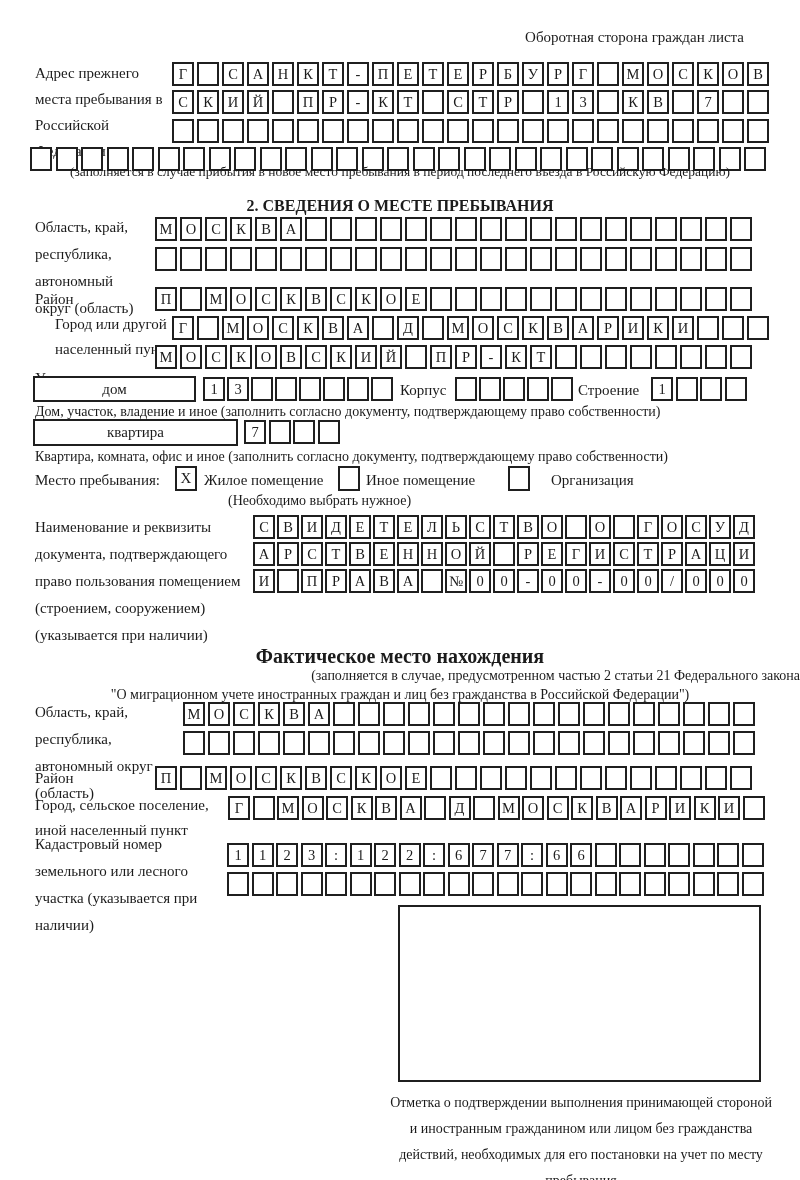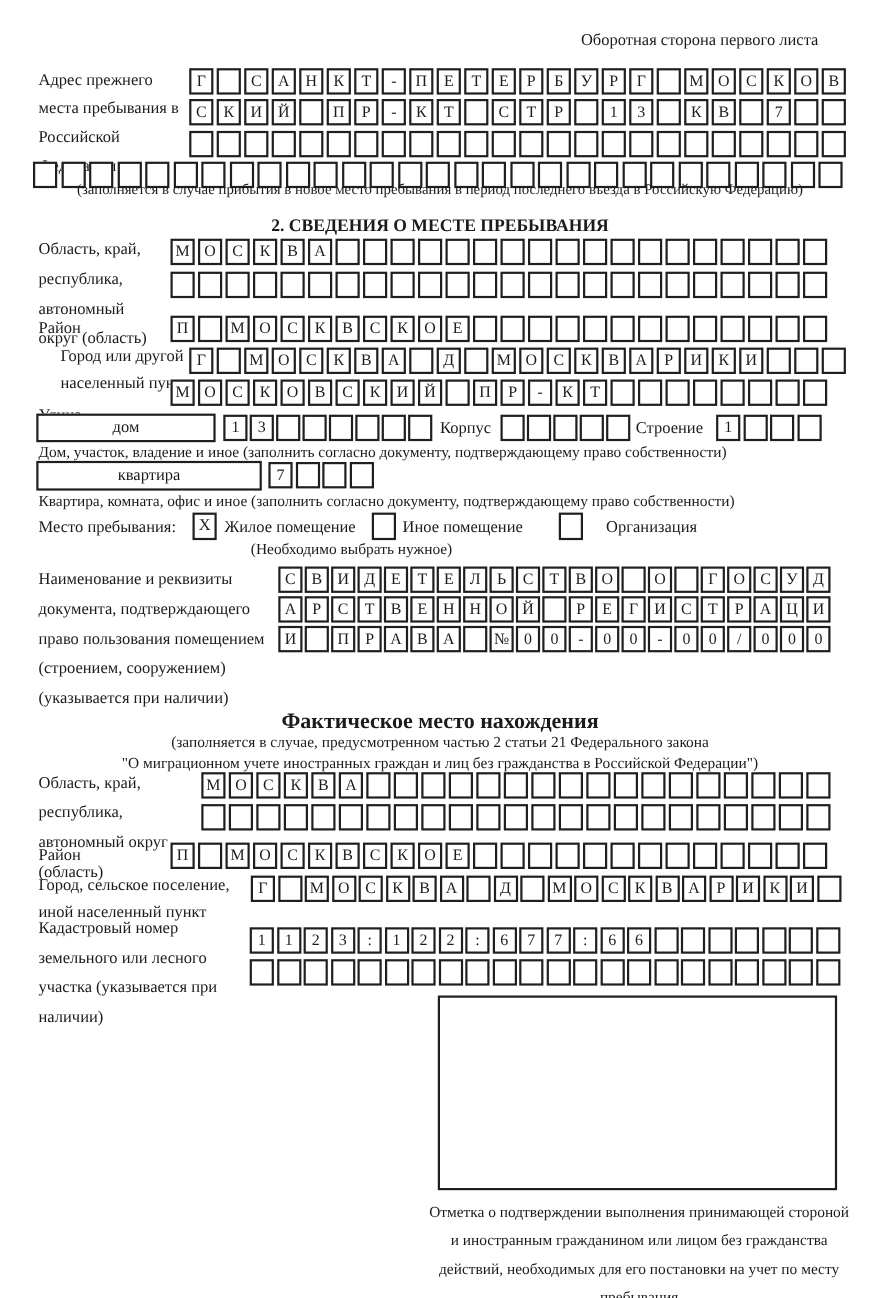--- a/index.html
+++ b/index.html
@@ -17,21 +17,21 @@
   .g35{gap:3.5px;} .g2{gap:2px;} .g25{gap:2.5px;}
   .fieldbox{position:absolute;box-sizing:border-box;border:2px solid #1f1f1f;
         display:flex;align-items:center;justify-content:center;font-size:15px;background:#fff;}
   .checkbox{position:absolute;box-sizing:border-box;width:22px;height:25px;border:2px solid #1f1f1f;
         display:flex;align-items:center;justify-content:center;font-size:15px;background:#fff;}
   .stamp{position:absolute;box-sizing:border-box;border:2px solid #1f1f1f;background:#fff;}
 </style>
 </head>
 <body>
 
-<div class="abs lbl" style="top:24px;right:56px;">Оборотная сторона первого листа</div>
+<div class="abs lbl" style="top:24px;right:56px;">Оборотная сторона граждан листа</div>
 
 <div class="abs lbl" style="left:35px;top:60px;width:140px;">Адрес прежнего места пребывания в Российской Федерации</div>
 <div class="cells" style="left:172px;top:62px;">
     <span class="cell">Г</span>
     <span class="cell"></span>
     <span class="cell">С</span>
     <span class="cell">А</span>
     <span class="cell">Н</span>
     <span class="cell">К</span>
     <span class="cell">Т</span>
@@ -389,21 +389,21 @@
     <span class="cell">-</span>
     <span class="cell">0</span>
     <span class="cell">0</span>
     <span class="cell">/</span>
     <span class="cell">0</span>
     <span class="cell">0</span>
     <span class="cell">0</span>
   </div>
 
 <div class="abs title center" style="top:645px;font-size:20px;">Фактическое место нахождения</div>
-<div class="abs note center" style="top:668px;font-size:14px;">(заполняется в случае, предусмотренном частью 2 статьи 21 Федерального закона</div>
+<div class="abs note center" style="top:668px;font-size:14px;text-align:right;">(заполняется в случае, предусмотренном частью 2 статьи 21 Федерального закона</div>
 <div class="abs note center" style="top:687px;font-size:14px;">"О миграционном учете иностранных граждан и лиц без гражданства в Российской Федерации")</div>
 
 <div class="abs lbl" style="left:35px;top:699px;width:142px;line-height:27px;">Область, край, республика, автономный округ (область)</div>
 <div class="cells" style="left:183px;top:702px;">
     <span class="cell">М</span>
     <span class="cell">О</span>
     <span class="cell">С</span>
     <span class="cell">К</span>
     <span class="cell">В</span>
     <span class="cell">А</span>

